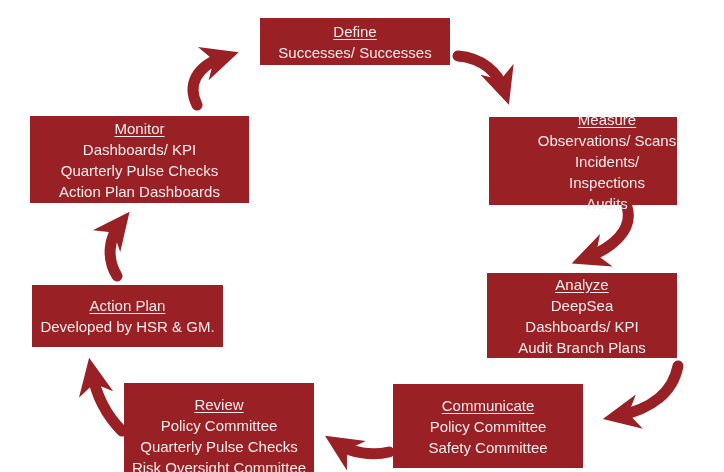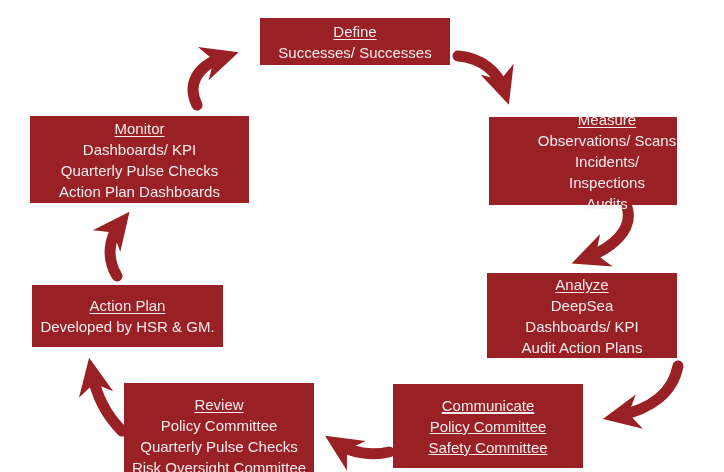--- a/index.html
+++ b/index.html
@@ -75,24 +75,24 @@
     <div class="heading">Measure</div>
     <div class="line">Observations/ Scans</div>
     <div class="line">Incidents/ Inspections</div>
     <div class="line">Audits</div>
   </div>
 
   <div class="step" style="left:487px; top:273px; width:190px; height:85px;text-align:center;">
     <div class="heading">Analyze</div>
     <div class="line">DeepSea</div>
     <div class="line">Dashboards/ KPI</div>
-    <div class="line">Audit Action Plans</div>
+    <div class="line">Audit Branch Plans</div>
   </div>
 
-  <div class="step" style="left:393px; top:384px; width:190px; height:84px;text-decoration:underline;">
+  <div class="step" style="left:393px; top:384px; width:190px; height:84px;">
     <div class="heading">Communicate</div>
     <div class="line">Policy Committee</div>
     <div class="line">Safety Committee</div>
   </div>
 
   <div class="step" style="left:124px; top:383px; width:190px; height:106px;">
     <div class="heading">Review</div>
     <div class="line">Policy Committee</div>
     <div class="line">Quarterly Pulse Checks</div>
     <div class="line">Risk Oversight Committee</div>

